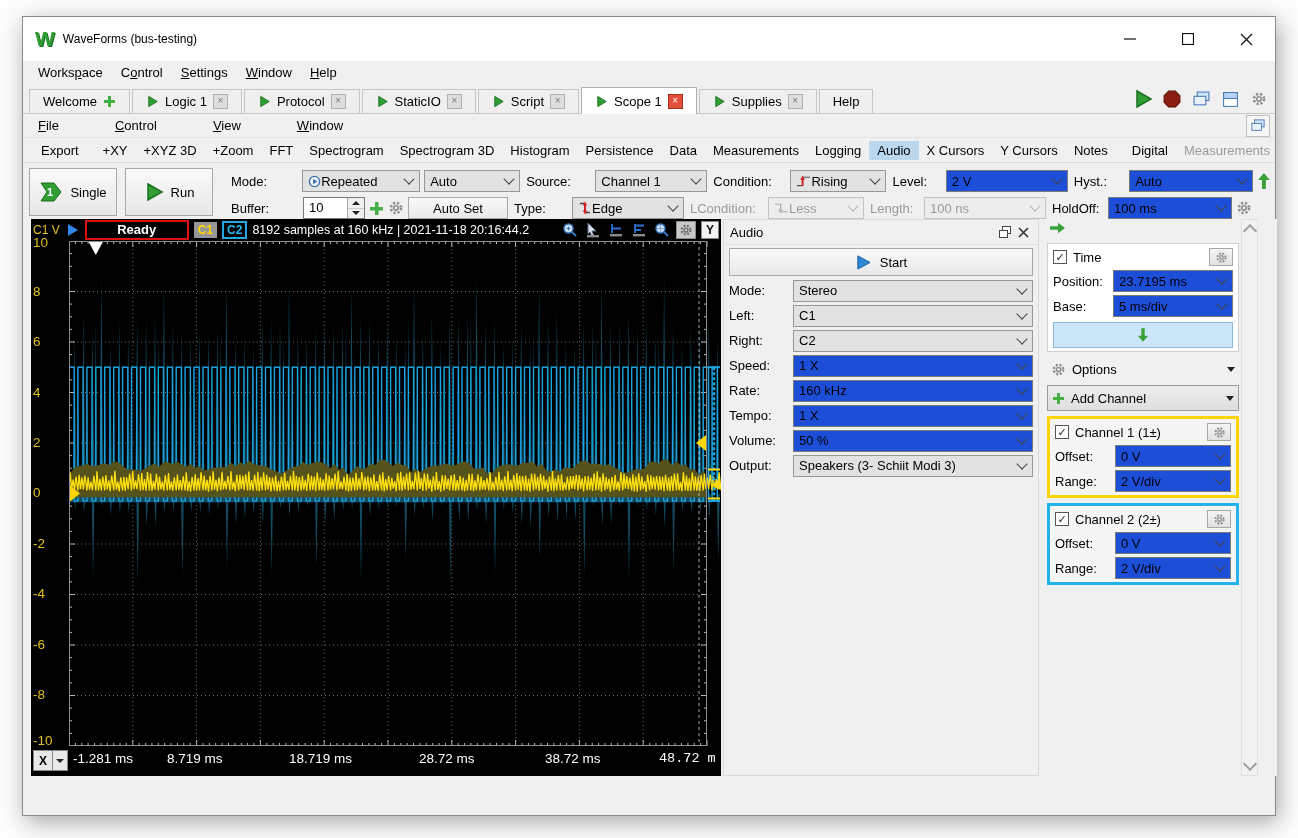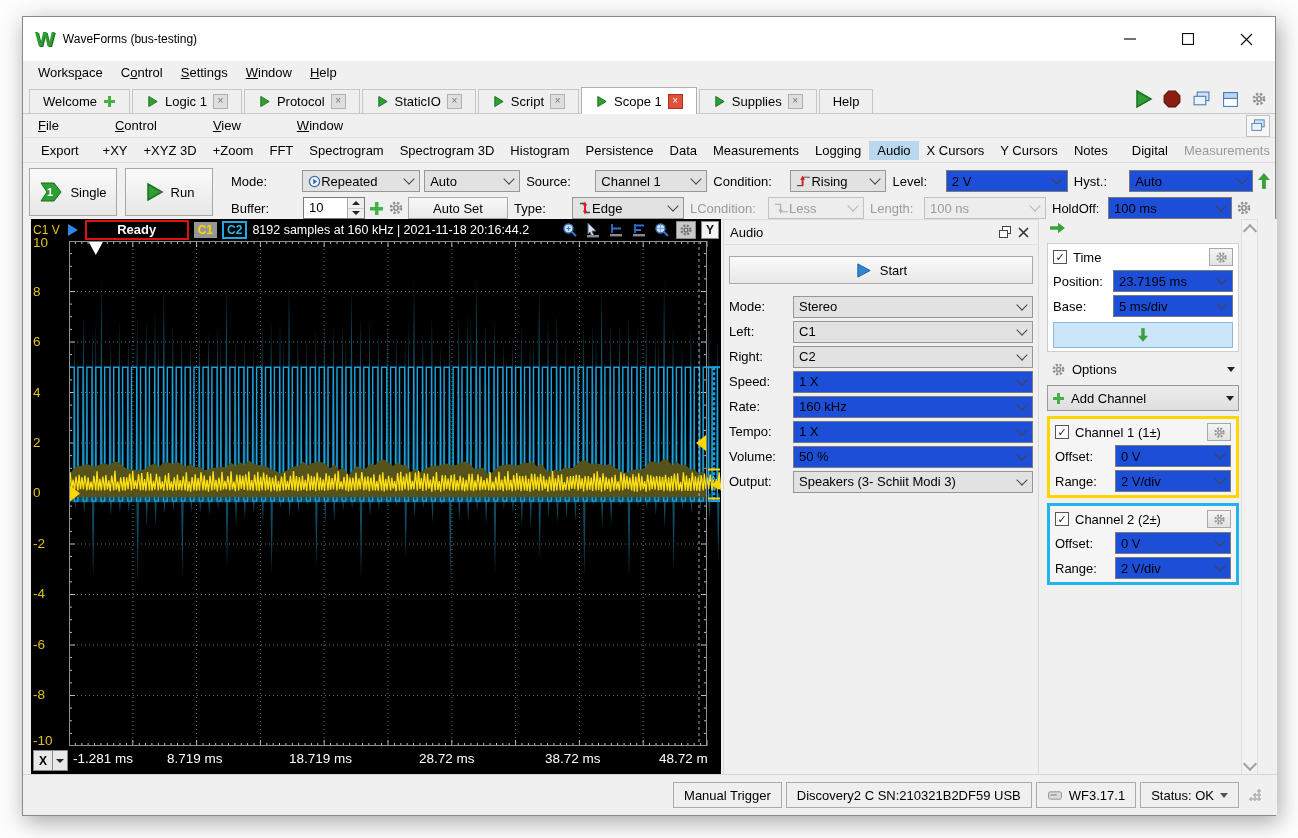--- a/index.html
+++ b/index.html
@@ -69,21 +69,21 @@
   .xaxis{position:absolute;left:0;top:529px;width:690px;height:26px;color:#fff;}
   .x-btn{position:absolute;left:2px;top:2px;display:flex;}
   .x-btn .xb{width:18px;height:19px;background:#e8e8e8;border:1px solid #888;color:#000;font-weight:bold;display:flex;align-items:center;justify-content:center;font-size:12px;}
   .x-btn .xd{width:14px;height:19px;background:#e8e8e8;border:1px solid #888;border-left:none;display:flex;align-items:center;justify-content:center;}
   .xlab{position:absolute;top:3px;font-size:13.5px;white-space:nowrap;}
   
   .audio-panel{position:absolute;left:700px;top:0;width:316px;height:557px;background:#f0f0f0;box-sizing:border-box;border:1px solid #dadada;}
   .ap-title{height:24px;display:flex;align-items:center;padding:0 6px;border-bottom:1px solid #e0e0e0;}
   .ap-title .t{flex:1;}
   .ap-ico{width:18px;height:16px;display:flex;align-items:center;justify-content:center;color:#333;}
-  .start-btn{margin:11px 5px;height:26px;display:flex;align-items:center;justify-content:center;gap:8px;border:1px solid #a8a8a8;background:linear-gradient(#fafafa,#e8e8e8);}
+  .start-btn{margin:3px 5px;height:26px;display:flex;align-items:center;justify-content:center;gap:8px;border:1px solid #a8a8a8;background:linear-gradient(#fafafa,#e8e8e8);}
   .a-row{display:flex;align-items:center;margin:2px 5px;height:23px;}
   .a-row .lab{width:64px;flex:none;}
   .a-row .sel{flex:1;}
   
   .right-panel{position:absolute;left:1024px;top:0;width:192px;height:557px;background:#f0f0f0;}
   .rp-arrow{height:18px;display:flex;align-items:center;padding-left:2px;}
   .group{background:#fff;border:1px solid #cfcfcf;margin:6px 0 0 0;padding:3px 5px;box-sizing:border-box;}
   .g-head{display:flex;align-items:center;gap:6px;height:20px;}
   .g-head .gl{flex:1;}
   .gear-btn{width:24px;height:18px;display:flex;align-items:center;justify-content:center;border:1px solid #a8a8a8;background:linear-gradient(#f4f4f4,#e2e2e2);box-sizing:border-box;}
@@ -479,21 +479,21 @@
           <span class="xb">X</span>
           <span class="xd">
               <span class="caret" style="border-top-width:4px;"></span>
             </span>
         </div>
         <span class="xlab" style="left:42px;">-1.281 ms</span>
         <span class="xlab" style="left:136px;">8.719 ms</span>
         <span class="xlab" style="left:258px;">18.719 ms</span>
         <span class="xlab" style="left:388px;">28.72 ms</span>
         <span class="xlab" style="left:514px;">38.72 ms</span>
-        <span class="xlab" style="left:628px;">48.72 m</span>
+        <span class="xlab" style="left:628px;font-family:Liberation Mono, monospace;">48.72 m</span>
       </div>
     </div>
 
     <div class="audio-panel">
       <div class="ap-title">
         <span class="t">Audio</span>
         <span class="ap-ico">
             <svg width="12" height="12" viewBox="0 0 12 12">
               <rect x="3.5" y="0.5" width="8" height="7" fill="#fff" stroke="#444"></rect>
               <rect x="0.5" y="4.5" width="8" height="7" fill="#fff" stroke="#444"></rect>
@@ -677,34 +677,14 @@
         </div>
       </div>
     </div>
 
     <div class="vscroll">
       <span class="sc-up"></span>
       <span class="sc-dn"></span>
     </div>
   </div>
 
-  <div class="statusbar">
-    <div class="sb-btn">
-        <span>Manual Trigger</span>
-      </div>
-    <div class="sb-btn">
-        <span>Discovery2 C SN:210321B2DF59 USB</span>
-      </div>
-    <div class="sb-btn">
-      <svg width="16" height="11" viewBox="0 0 16 12">
-          <rect x="1" y="2" width="14" height="8" rx="2" fill="#dcdcdc" stroke="#8a8a8a"></rect>
-          <rect x="3" y="4.5" width="7" height="2" fill="#a8a8a8"></rect>
-        </svg>
-      <span>WF3.17.1</span>
-    </div>
-    <div class="sb-btn">
-      <span>Status: OK</span>
-      <span class="caret" style="border-top-color:#555;"></span>
-    </div>
-    <div class="grip"></div>
-  </div>
 
 </div>
 
 </body></html>

